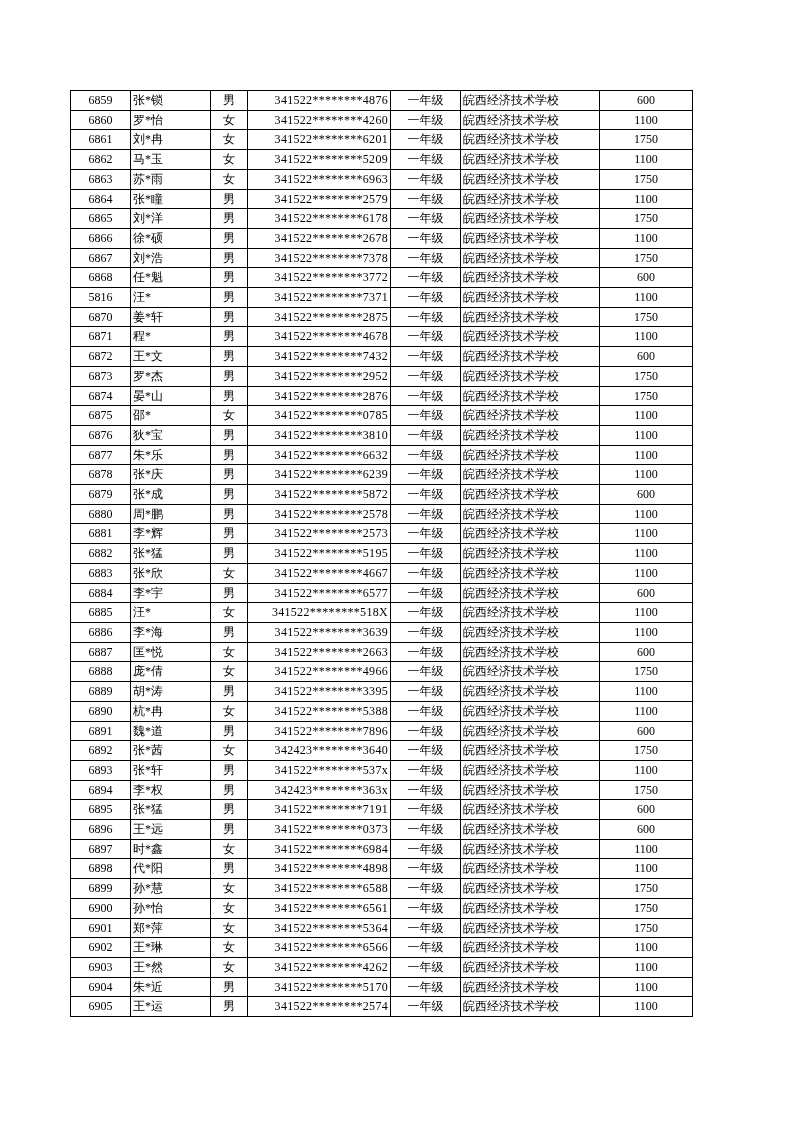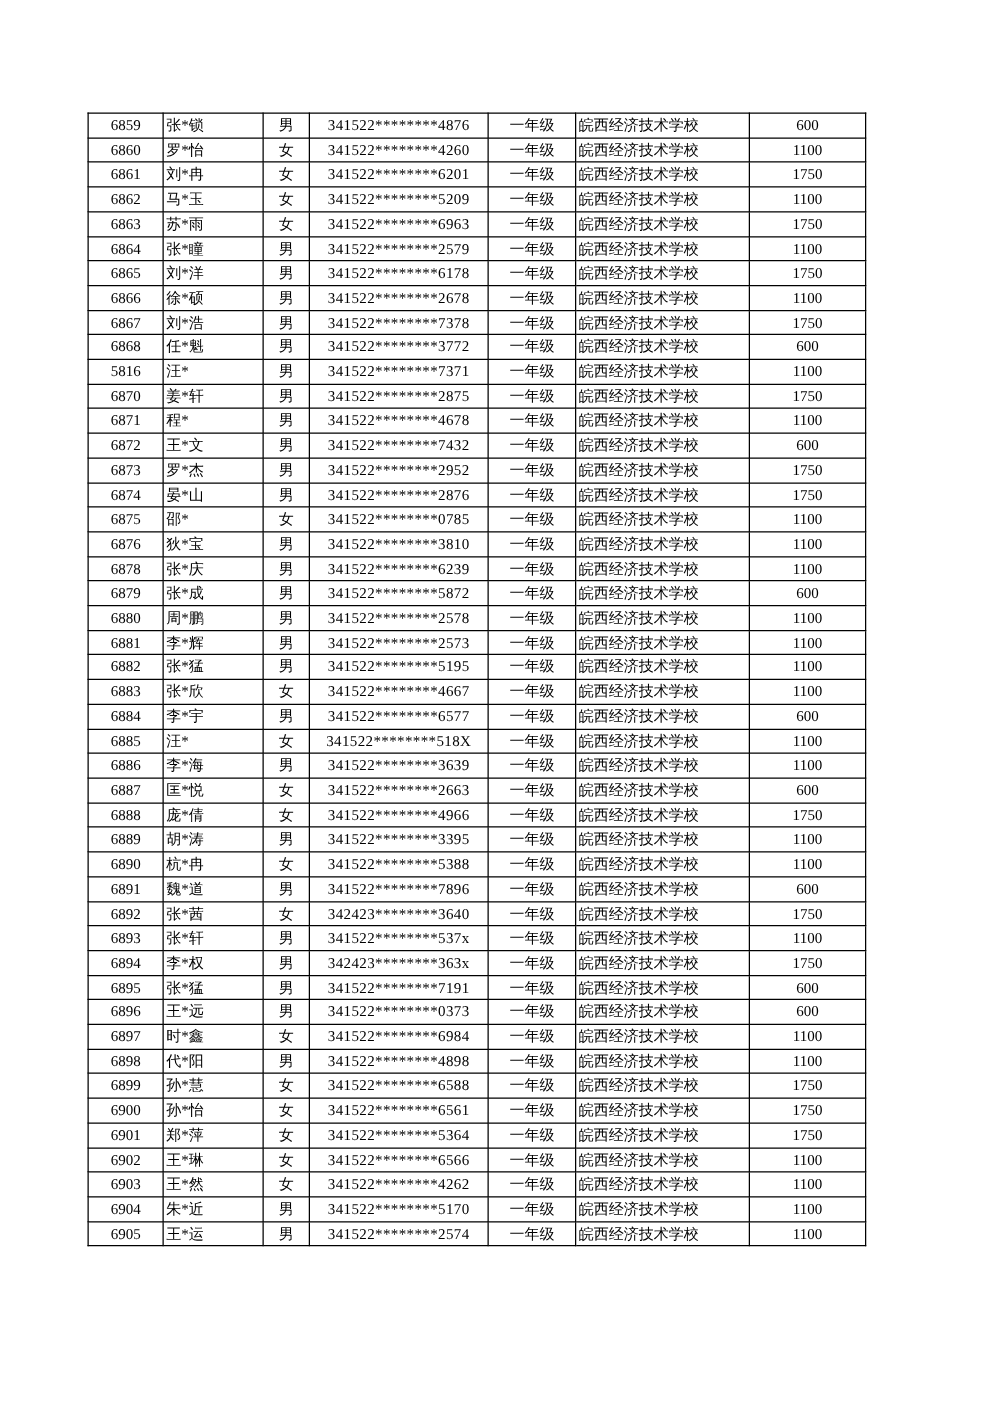--- a/index.html
+++ b/index.html
@@ -30,21 +30,21 @@
     color: #000000;
     height: 18.7px;
     line-height: 18.7px;
     padding: 0 2px;
     white-space: nowrap;
     overflow: hidden;
   }
   td.col-id      { text-align: center; }
   td.col-name    { text-align: left; padding-left: 4px; }
   td.col-gender  { text-align: center; }
-  td.col-id_number { text-align: center; padding-left: 4px; letter-spacing: 0.3px; margin-left: 15px; }
+  td.col-id_number { text-align: right; padding-left: 4px; letter-spacing: 0.3px; margin-left: 15px; }
   td.col-grade   { text-align: center; }
   td.col-school  { text-align: left; }
   td.col-amount  { text-align: center; }
 </style>
 </head>
 <body>
 
 <div class="page">
   <table class="student-table">
     <colgroup>
@@ -213,20 +213,29 @@
         <tr>
           <td class="col-id">6876</td>
           <td class="col-name">狄*宝</td>
           <td class="col-gender">男</td>
           <td class="col-id_number">341522********3810</td>
           <td class="col-grade">一年级</td>
           <td class="col-school">皖西经济技术学校</td>
           <td class="col-amount">1100</td>
         </tr>
         <tr>
+          <td class="col-id">6877</td>
+          <td class="col-name">朱*乐</td>
+          <td class="col-gender">男</td>
+          <td class="col-id_number">341522********6632</td>
+          <td class="col-grade">一年级</td>
+          <td class="col-school">皖西经济技术学校</td>
+          <td class="col-amount">1100</td>
+        </tr>
+        <tr>
           <td class="col-id">6878</td>
           <td class="col-name">张*庆</td>
           <td class="col-gender">男</td>
           <td class="col-id_number">341522********6239</td>
           <td class="col-grade">一年级</td>
           <td class="col-school">皖西经济技术学校</td>
           <td class="col-amount">1100</td>
         </tr>
         <tr>
           <td class="col-id">6879</td>

